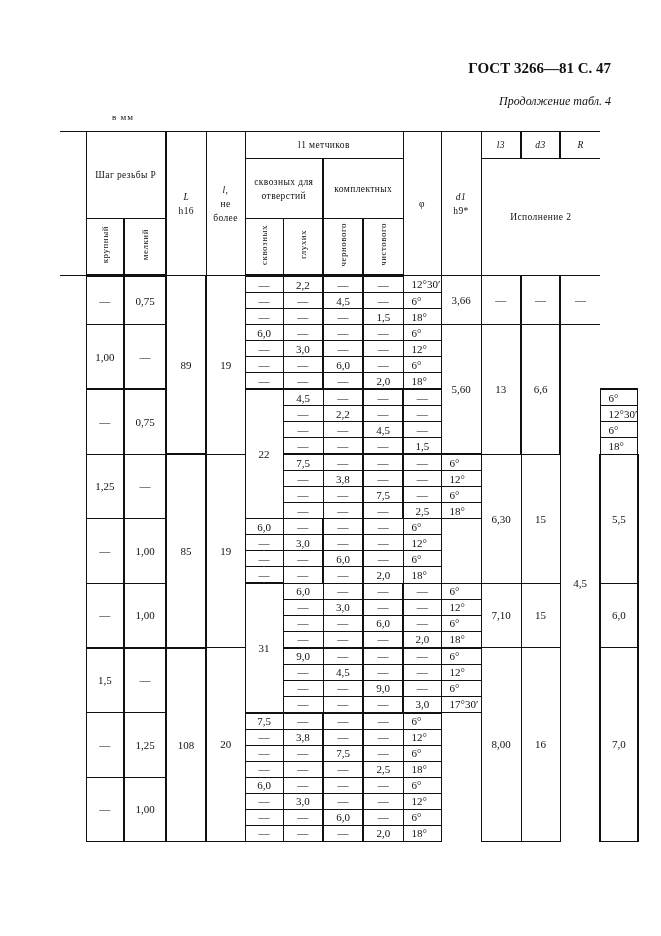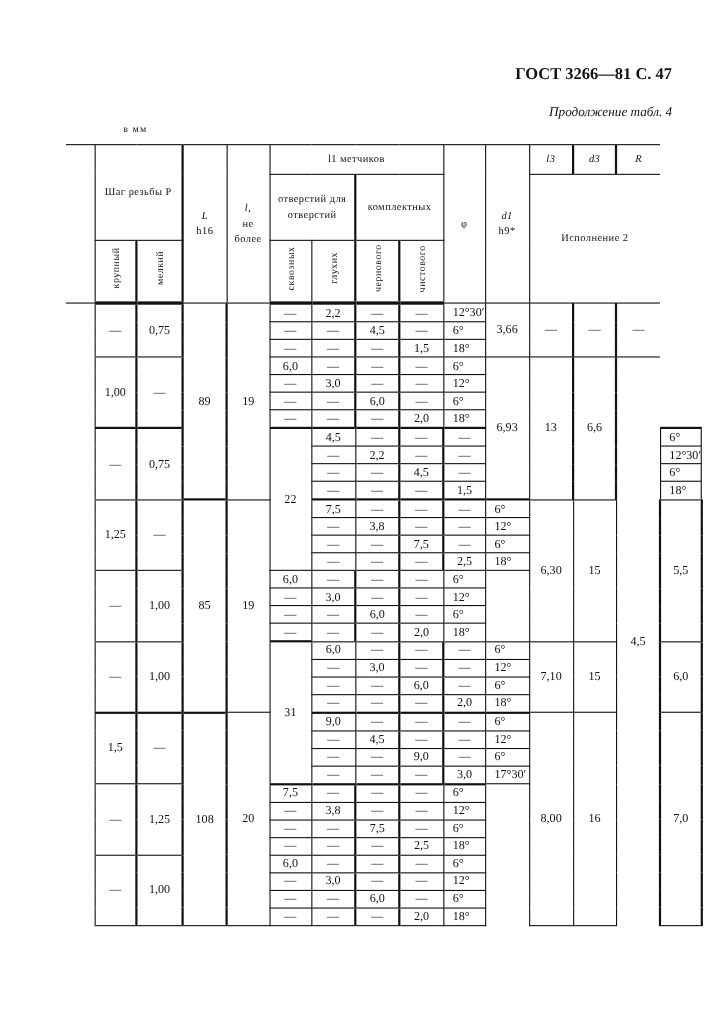--- a/index.html
+++ b/index.html
@@ -51,21 +51,21 @@
       <td rowspan="3" class="tl"><i>L</i><br><span>h16</span></td>
       <td rowspan="3"><i>l,</i><br><span>не</span><br><span>более</span></td>
       <td colspan="4"><span>l1 метчиков</span></td>
       <td rowspan="3"><span>φ</span></td>
       <td rowspan="3"><i>d1</i><br><span>h9*</span></td>
       <td><i>l3</i></td>
       <td class="tl"><i>d3</i></td>
       <td class="tl nor"><i>R</i></td>
     </tr>
     <tr class="th" style="height:60px">
-      <td colspan="2"><span>отверстий для</span><br><span>отверстий</span></td>
+      <td colspan="2"><span>сквозных для</span><br><span>отверстий</span></td>
       <td colspan="2" class="tl"><span>комплектных</span></td>
       <td colspan="3" rowspan="2" class="nor"><span>Исполнение 2</span></td>
     </tr>
     <tr class="th" style="height:57px">
       <td class="thick-b"><span class="vert">крупный</span></td>
       <td class="thick-b tl"><span class="vert">мелкий</span></td>
       <td class="thick-b"><span class="vert">сквозных</span></td>
       <td class="thick-b"><span class="vert">глухих</span></td>
       <td class="thick-b tl"><span class="vert">чернового</span></td>
       <td class="thick-b tl"><span class="vert">чистового</span></td>
@@ -104,21 +104,21 @@
       </tr>
       <tr style="height: 15px;">
         <td rowspan="4" class="nol nob not"></td>
         <td rowspan="4">1,00</td>
         <td rowspan="4" class="tl tr">—</td>
         <td>6,0</td>
         <td>—</td>
         <td class="tl">—</td>
         <td class="tl">—</td>
         <td style="text-align: left; padding-left: 8px;">6°</td>
-        <td rowspan="8">6,93</td>
+        <td rowspan="8">5,60</td>
         <td rowspan="8">13</td>
         <td rowspan="8" class="tl tr">6,6</td>
         <td rowspan="32" class="nor nob">4,5</td>
       </tr>
       <tr style="height: 15px;">
         <td>—</td>
         <td>3,0</td>
         <td class="tl">—</td>
         <td class="tl">—</td>
         <td style="text-align: left; padding-left: 8px;">12°</td>

